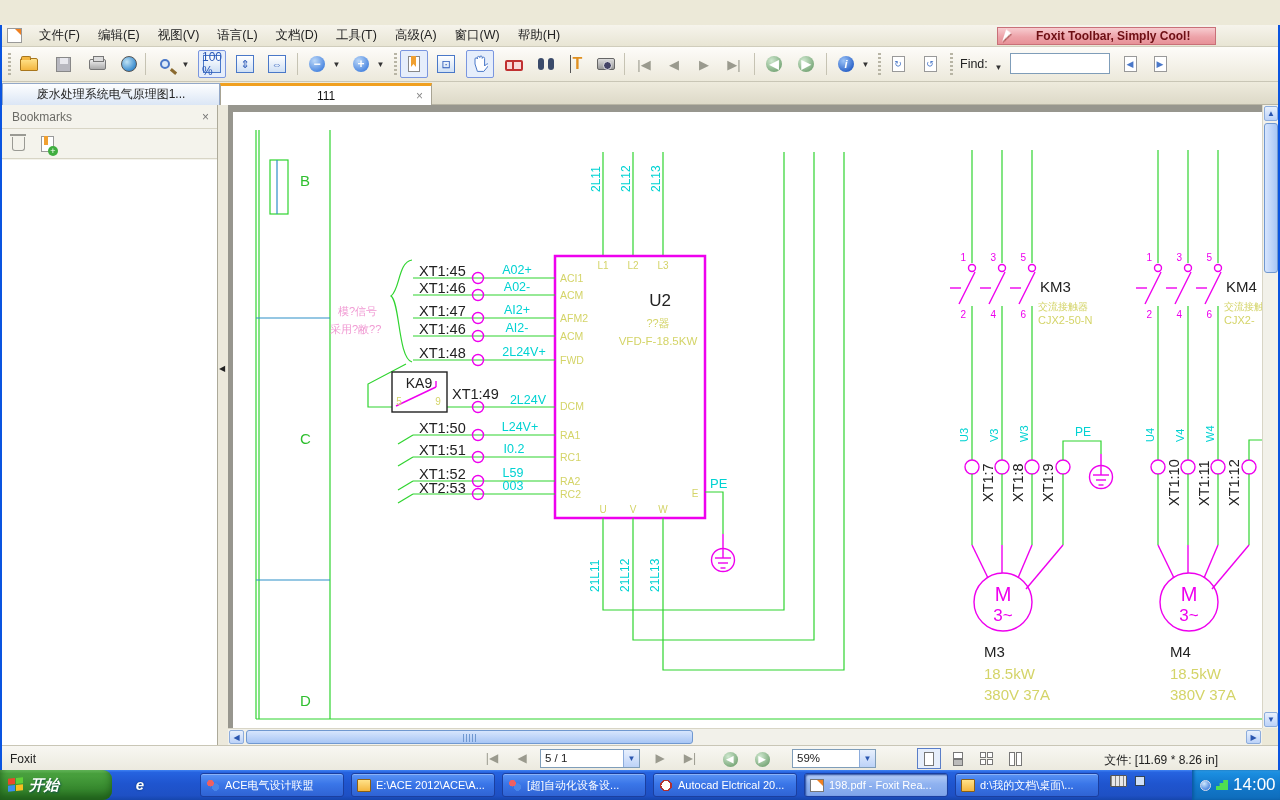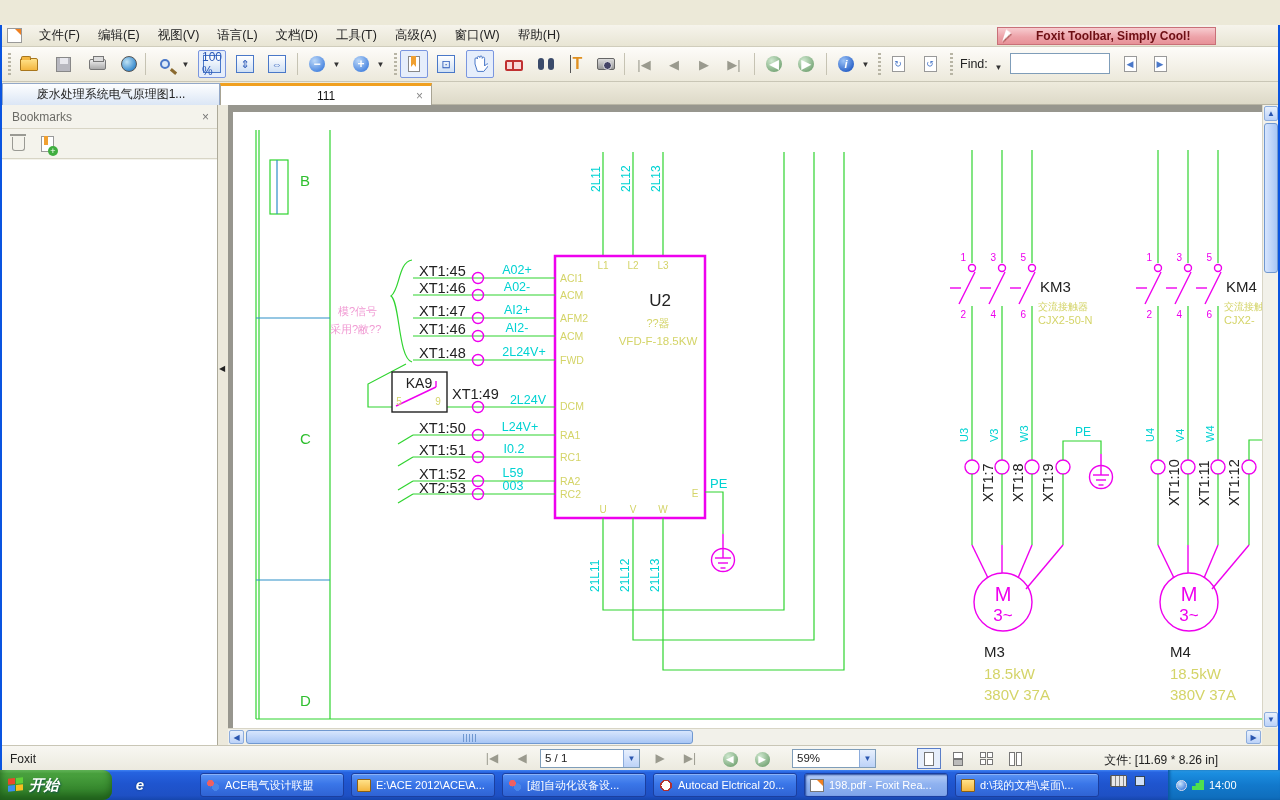--- a/index.html
+++ b/index.html
@@ -150,23 +150,23 @@
   .tico { flex:0 0 14px; width:14px; height:13px; }
   .ic-folder { background:linear-gradient(#ffe28a,#f3b63f); border:1px solid #8a5f14; border-radius:1px; }
   .ic-people { background:radial-gradient(circle at 32% 32%,#f06060 0 3.2px,transparent 3.5px),radial-gradient(circle at 68% 62%,#4a86e8 0 3.6px,transparent 3.9px),#fff0; border-radius:2px; }
   .ic-acad { background:radial-gradient(circle at 50% 50%,#fff 0 4.5px,#b03030 4.5px 6px,transparent 6px); }
   .ic-foxit { background:#fff; border:1px solid #777; position:relative; }
   .ic-foxit:before { content:""; position:absolute; right:0; top:0; border:3.5px solid #f08020; border-left-color:transparent; border-bottom-color:transparent; }
   #langzone { position:absolute; left:1110px; top:5px; display:flex; gap:8px; align-items:center; }
   .kbd { width:17px; height:12px; background:#e8e8e8; border:1px solid #555; border-radius:1px;
     background-image:repeating-linear-gradient(to right,#888 0 1px,transparent 1px 4px); }
   .smico { width:10px; height:10px; background:#cfe0f8; border:1px solid #345; }
-  #tray { position:absolute; right:0; top:0; width:112px; height:30px;
+  #tray { position:absolute; right:0; top:0; width:88px; height:30px;
     background:linear-gradient(#35a7f0 0%,#1b8ee0 10%,#1279cc 50%,#0f6cba 100%); box-shadow:inset 2px 0 3px #0a5aa0;
-    display:flex; align-items:center; gap:5px; padding-left:8px; color:#fff; font-size:11px; }
+    display:flex; align-items:center; gap:5px; padding-left:8px; color:#fff; font-size:17px; }
   .trayic1 { width:11px; height:11px; border-radius:50%; background:radial-gradient(circle at 35% 30%,#cfe8fd,#4a86e0 75%); border:1px solid #dde; }
   .trayic2 { width:12px; height:10px; background:linear-gradient(to top,#4fe04f 0 100%); clip-path:polygon(0 60%,30% 60%,30% 30%,60% 30%,60% 0,100% 0,100% 100%,0 100%); }
 </style>
 </head>
 <body>
 
 <div id="screen">
 
 
   <div id="menubar">

